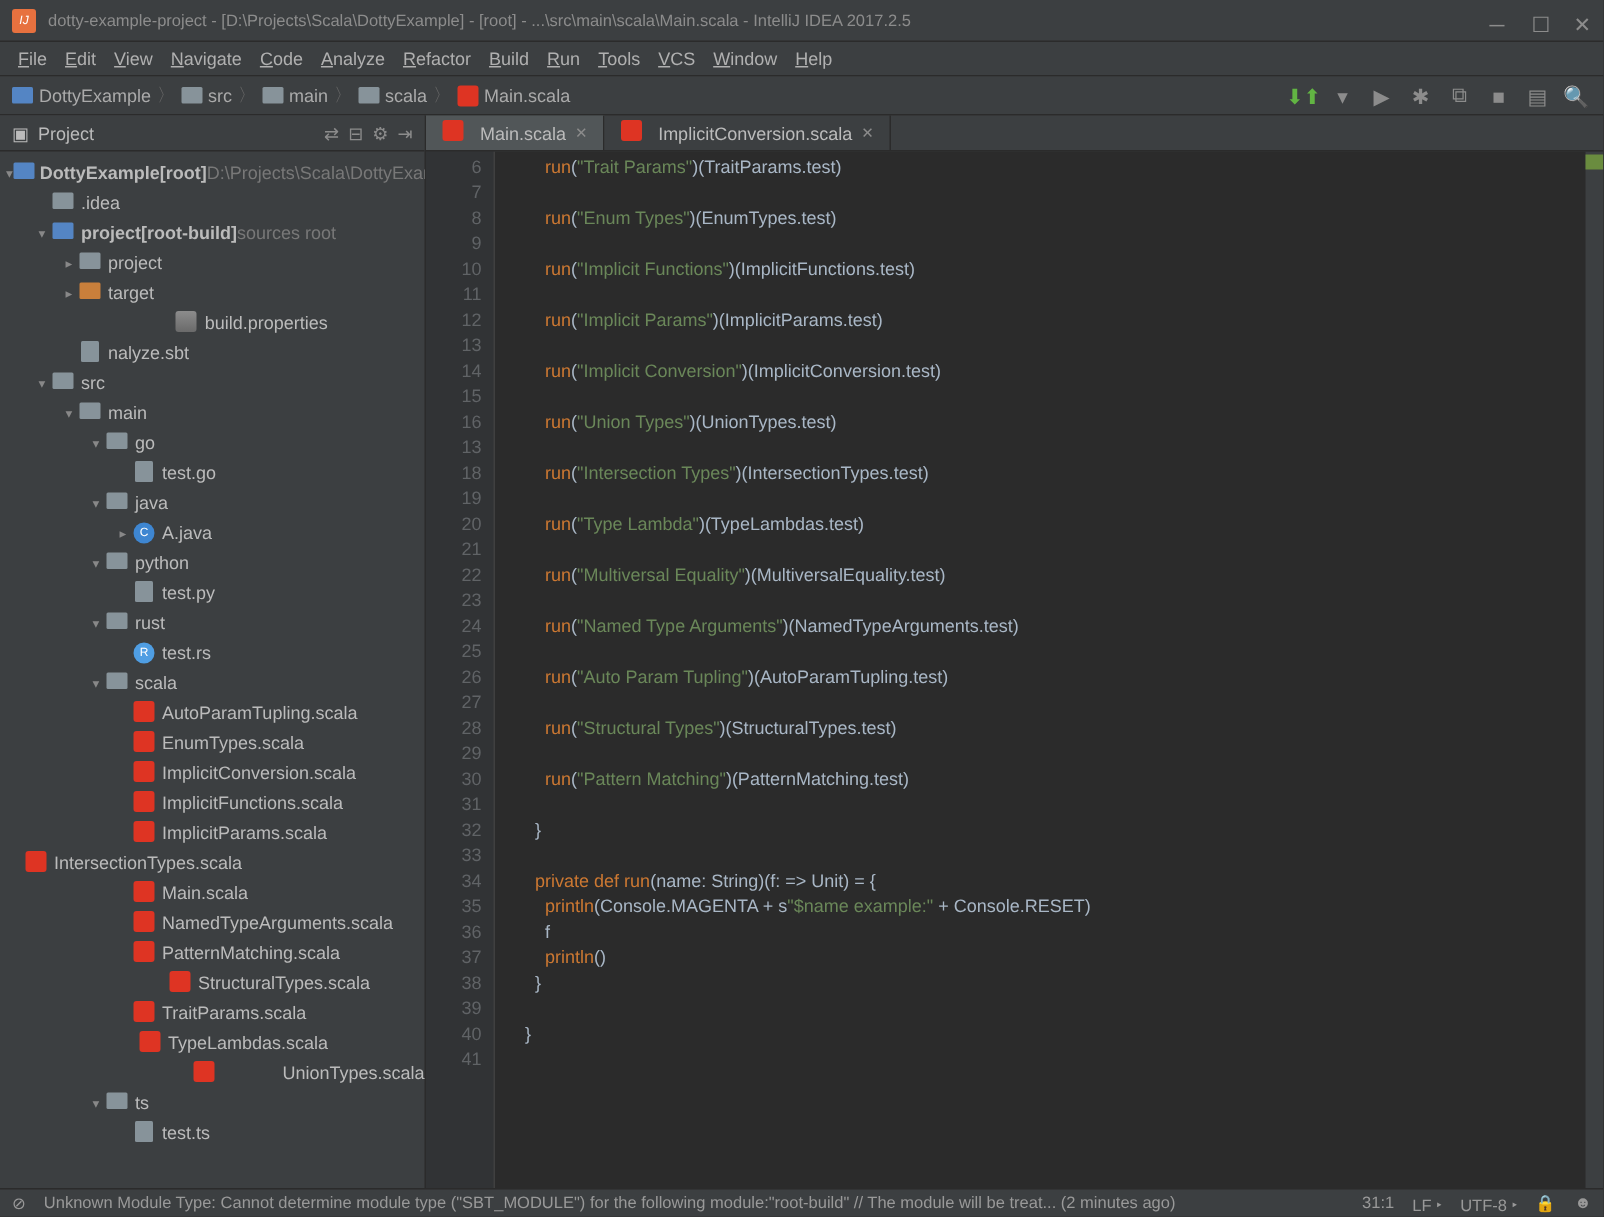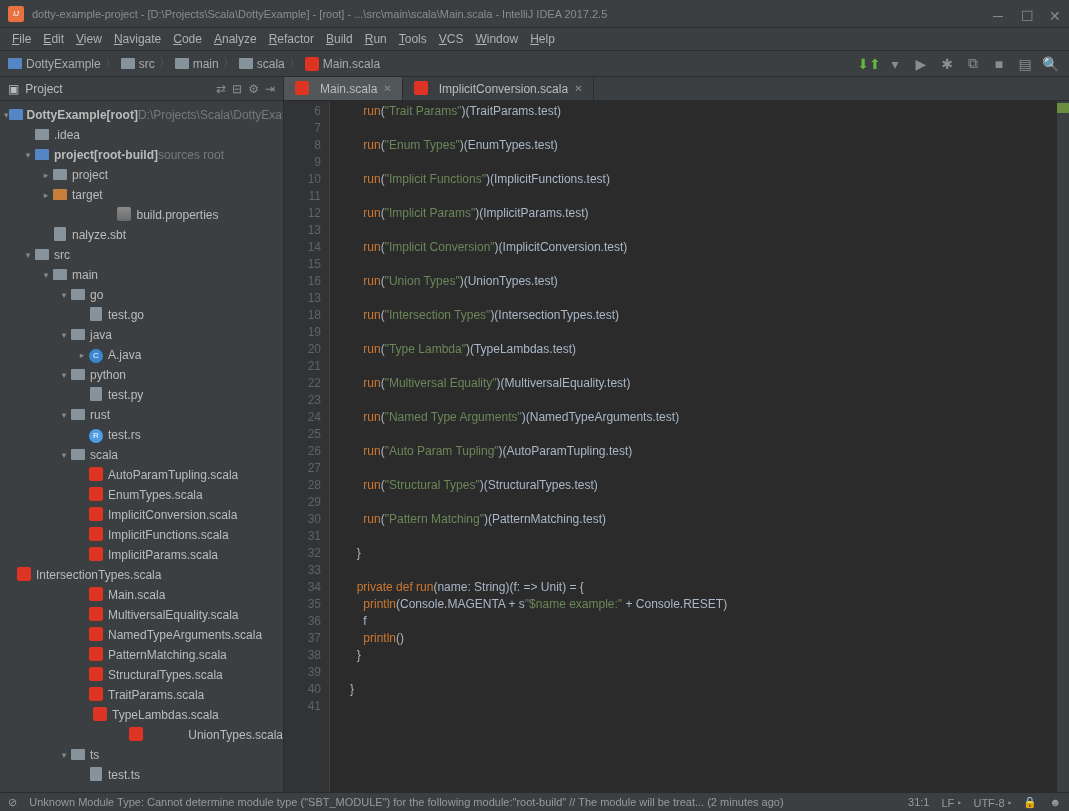--- a/index.html
+++ b/index.html
@@ -269,33 +269,28 @@
           <span class="tree-label">IntersectionTypes.scala</span>
         </div>
         <div class="tree-row" style="padding-left: 76px;">
           <span class="chevron"></span>
           <span class="tree-icon"><span class="icon-square scala-icon"></span></span>
           <span class="tree-label">Main.scala</span>
         </div>
         <div class="tree-row" style="padding-left: 76px;">
           <span class="chevron"></span>
           <span class="tree-icon"><span class="icon-square scala-icon"></span></span>
-          <span class="tree-label">MultiversalEquality.scala</span>
-        </div>
-        <div class="tree-row" style="padding-left: 76px;">
-          <span class="chevron"></span>
-          <span class="tree-icon"><span class="icon-square scala-icon"></span></span>
           <span class="tree-label">NamedTypeArguments.scala</span>
         </div>
         <div class="tree-row" style="padding-left: 76px;">
           <span class="chevron"></span>
           <span class="tree-icon"><span class="icon-square scala-icon"></span></span>
           <span class="tree-label">PatternMatching.scala</span>
         </div>
-        <div class="tree-row" style="padding-left: 76px;">
+        <div class="tree-row" style="padding-left: 100px;">
           <span class="chevron"></span>
           <span class="tree-icon"><span class="icon-square scala-icon"></span></span>
           <span class="tree-label">StructuralTypes.scala</span>
         </div>
         <div class="tree-row" style="padding-left: 76px;">
           <span class="chevron"></span>
           <span class="tree-icon"><span class="icon-square scala-icon"></span></span>
           <span class="tree-label">TraitParams.scala</span>
         </div>
         <div class="tree-row" style="padding-left: 80px;">

